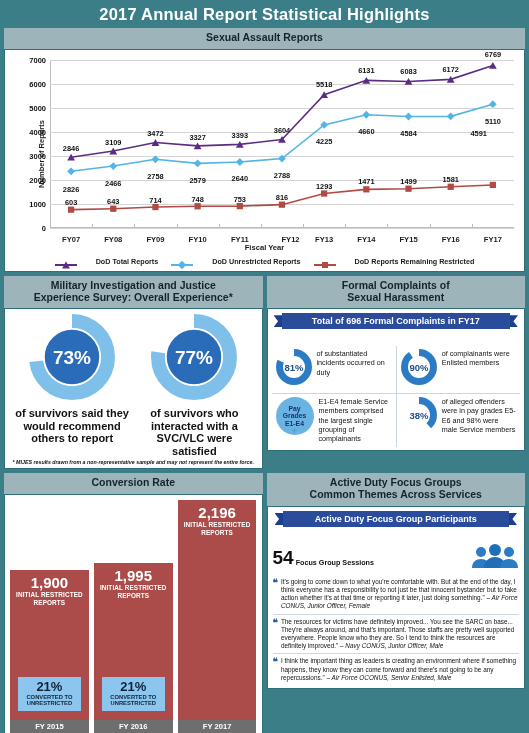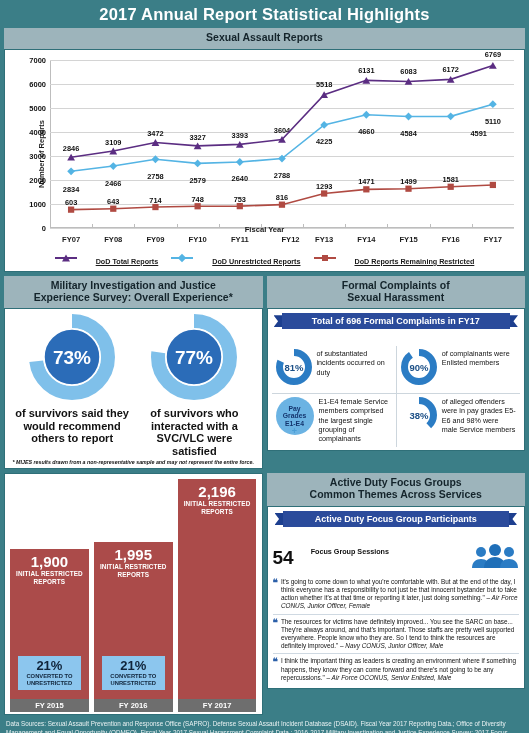--- a/index.html
+++ b/index.html
@@ -40,33 +40,33 @@
     font-size:7.5px;font-weight:bold;white-space:nowrap;color:#111;
   }
   .axisline{position:absolute;left:0;top:0;bottom:0;width:1px;background:#bdbdbd;}
   .xaxisline{position:absolute;left:0;right:0;bottom:0;height:1px;background:#bdbdbd;}
   .xtick{
     position:absolute;top:calc(100% + 7px);transform:translateX(-50%);
     font-size:7.6px;font-weight:bold;white-space:nowrap;
   }
   .xtickmark{position:absolute;bottom:0;width:1px;height:4px;background:#bdbdbd;}
   .xlabel{
-    position:absolute;left:0;right:0;bottom:20px;text-align:center;
+    position:absolute;left:0;right:0;bottom:2px;text-align:center;
     font-size:7.6px;font-weight:bold;
   }
   svg.series{position:absolute;inset:0;overflow:visible;}
   .dlabel{
     position:absolute;transform:translate(-50%,-50%);
     font-size:7.4px;font-weight:bold;white-space:nowrap;color:#111;
   }
   .legend{
     display:flex;justify-content:center;gap:13px;align-items:center;
     padding:3px 0 3px;font-size:7.2px;font-weight:bold;background:#fff;
   }
-  .legend-item{display:flex;align-items:flex-start;gap:19px;text-decoration:underline;}
+  .legend-item{display:flex;align-items:flex-end;gap:19px;}
   .lg-line{width:22px;height:2px;position:relative;}
   .lg-line i{position:absolute;left:50%;top:50%;transform:translate(-50%,-50%);width:6px;height:6px;}
 
   
   .grid2{display:flex;gap:4px;margin:4px 4px 0;}
   .col{width:50%;box-sizing:border-box;}
 
   .mij-head{font-size:10.5px;}
   .mij-body{background:#fff;padding:5px 6px 3px;}
   .donuts{display:flex;justify-content:space-around;align-items:flex-start;}
@@ -113,21 +113,21 @@
   .bar .sub{font-size:6.4px;font-weight:bold;line-height:1.16;margin-top:1px;letter-spacing:.1px;}
   .pct{background:#8cc6ee;color:#10243a;margin:5px 6px 4px;padding:3px 2px 4px;text-align:center;}
   .pct .p{font-size:13px;font-weight:bold;line-height:1;}
   .pct .t{font-size:5.8px;font-weight:bold;line-height:1.15;margin-top:1px;}
   .yr{background:#6e6e6e;color:#fff;text-align:center;font-size:7.6px;font-weight:bold;padding:2px 0 2px;}
 
   
   .fg-head{font-size:10.5px;}
   .fg-body{background:#fff;padding:4px 5px 3px;}
   .fg-stats{display:flex;align-items:center;justify-content:space-between;gap:4px;margin:1px 0 3px;}
-  .stat{display:flex;align-items:flex-start;gap:17px;}
+  .stat{display:flex;align-items:flex-end;gap:2px;}
   .stat .num{font-size:19px;font-weight:bold;color:#111;line-height:1;}
   .stat .lbl{font-size:7.2px;font-weight:bold;line-height:1.15;color:#111;}
   .quote{display:flex;gap:3px;padding:3px 0 3px;border-top:1px solid #cfd9e2;}
   .quote:first-of-type{border-top:none;}
   .qmark{color:#2b5fa8;font-size:10px;font-weight:bold;line-height:1;flex:0 0 auto;}
   .qtxt{font-size:6.4px;line-height:1.28;color:#111;}
   .qtxt i{font-style:italic;}
 
   
   .footer{
@@ -191,21 +191,21 @@
             <div class="dlabel" style="left: 13.6364%; top: calc(55.5857% - 11px);">3109</div>
             <div class="dlabel" style="left: 22.7273%; top: calc(50.4% - 11px);">3472</div>
             <div class="dlabel" style="left: 31.8182%; top: calc(52.4714% - 11px);">3327</div>
             <div class="dlabel" style="left: 40.9091%; top: calc(51.5286% - 11px);">3393</div>
             <div class="dlabel" style="left: 50%; top: calc(48.5143% - 11px);">3604</div>
             <div class="dlabel" style="left: 59.0909%; top: calc(21.1714% - 11px);">5518</div>
             <div class="dlabel" style="left: 68.1818%; top: calc(12.4143% - 11px);">6131</div>
             <div class="dlabel" style="left: 77.2727%; top: calc(13.1% - 11px);">6083</div>
             <div class="dlabel" style="left: 86.3636%; top: calc(11.8286% - 11px);">6172</div>
             <div class="dlabel" style="left: 95.4545%; top: calc(3.3% - 11px);">6769</div>
-            <div class="dlabel" style="left: 4.54545%; top: calc(67.9571% + 15px);">2834</div>
+            <div class="dlabel" style="left: 4.54545%; top: calc(67.9571% + 15px);">2826</div>
             <div class="dlabel" style="left: 13.6364%; top: calc(64.7714% + 14px);">2466</div>
             <div class="dlabel" style="left: 22.7273%; top: calc(60.6% + 14px);">2758</div>
             <div class="dlabel" style="left: 31.8182%; top: calc(63.1571% + 14px);">2579</div>
             <div class="dlabel" style="left: 40.9091%; top: calc(62.2857% + 14px);">2640</div>
             <div class="dlabel" style="left: 50%; top: calc(60.1714% + 14px);">2788</div>
             <div class="dlabel" style="left: 59.0909%; top: calc(39.6429% + 15px);">4225</div>
             <div class="dlabel" style="left: 68.1818%; top: calc(33.4286% + 15px);">4660</div>
             <div class="dlabel" style="left: 77.2727%; top: calc(34.5143% + 15px);">4584</div>
             <div class="dlabel" style="left: 86.3636%; top: calc(34.4143% + 15px); margin-left: 28px;">4591</div>
             <div class="dlabel" style="left: 95.4545%; top: calc(27% + 16px);">5110</div>
@@ -361,20 +361,21 @@
               </div>
             </div>
           </div>
       </div>
     </div>
   </div>
 
   <div class="grid2">
 
     <div class="col">
+      <div class="panel-head cv-head">Conversion Rate</div>
       <div class="panel cv-body">
         <div class="bars" id="cv-bars">
             <div class="bar-col">
               <div class="bar" style="height: 150px;">
                 <div>
                   <div class="big">1,900</div>
                   <div class="sub">INITIAL RESTRICTED REPORTS</div>
                 </div>
                 <div class="pct">
                   <div class="p">21%</div>

